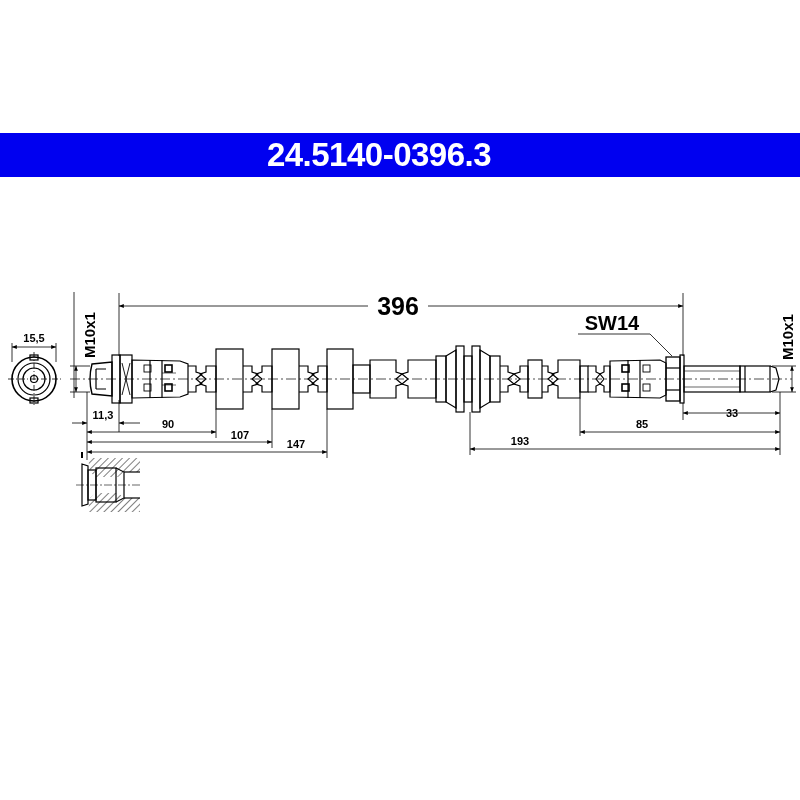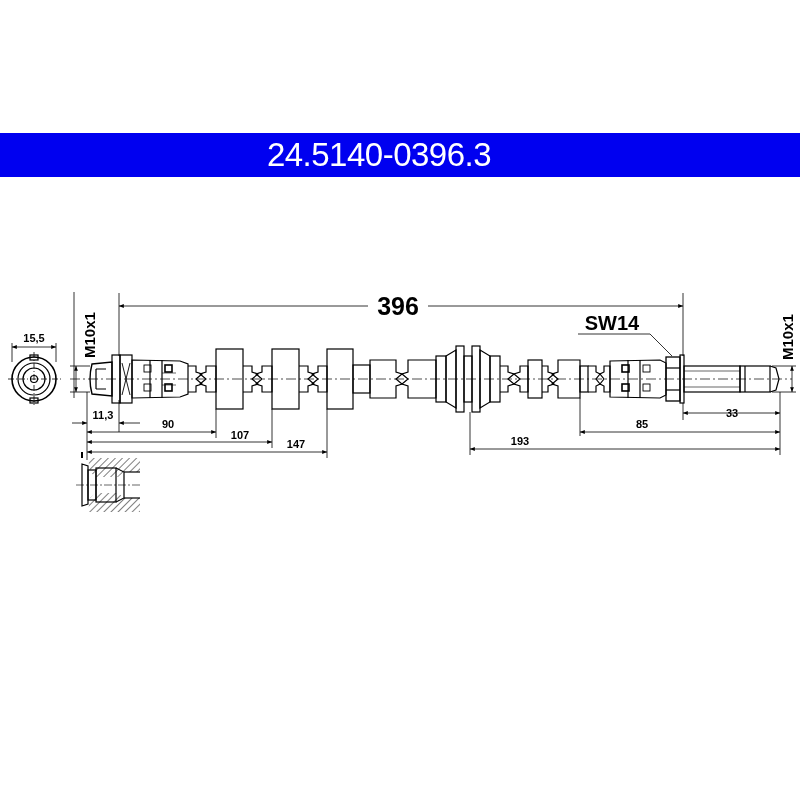--- a/index.html
+++ b/index.html
@@ -1,18 +1,18 @@
 <!DOCTYPE html>
 <html><head>
 <meta charset="utf-8">
 <style>
   html, body { margin: 0; padding: 0; background: #ffffff; }
   body { width: 800px; height: 800px; position: relative; overflow: hidden; font-family: "Liberation Sans", sans-serif; }
   .title-bar { position: absolute; left: 0; top: 133px; width: 800px; height: 44px; background: #0000f0; display: flex; align-items: center; justify-content: center; }
-  .title-bar span { color: #ffffff; font-weight: normal; font-size: 33px; letter-spacing: -0.5px; font-family: "Liberation Sans", sans-serif; }
+  .title-bar span { color: #ffffff; font-weight: bold; font-size: 33px; letter-spacing: -0.5px; font-family: "Liberation Sans", sans-serif; }
   .title-gap { display: inline-block; width: 42px; }
   svg { position: absolute; left: 0; top: 0; }
   .dim-text { font-family: "Liberation Sans", sans-serif; font-weight: bold; fill: #000; }
 </style>
 </head>
 <body>
 
 <div class="title-bar">
   <span>24.5140-0396.3</span>
   <span class="title-gap"></span>

